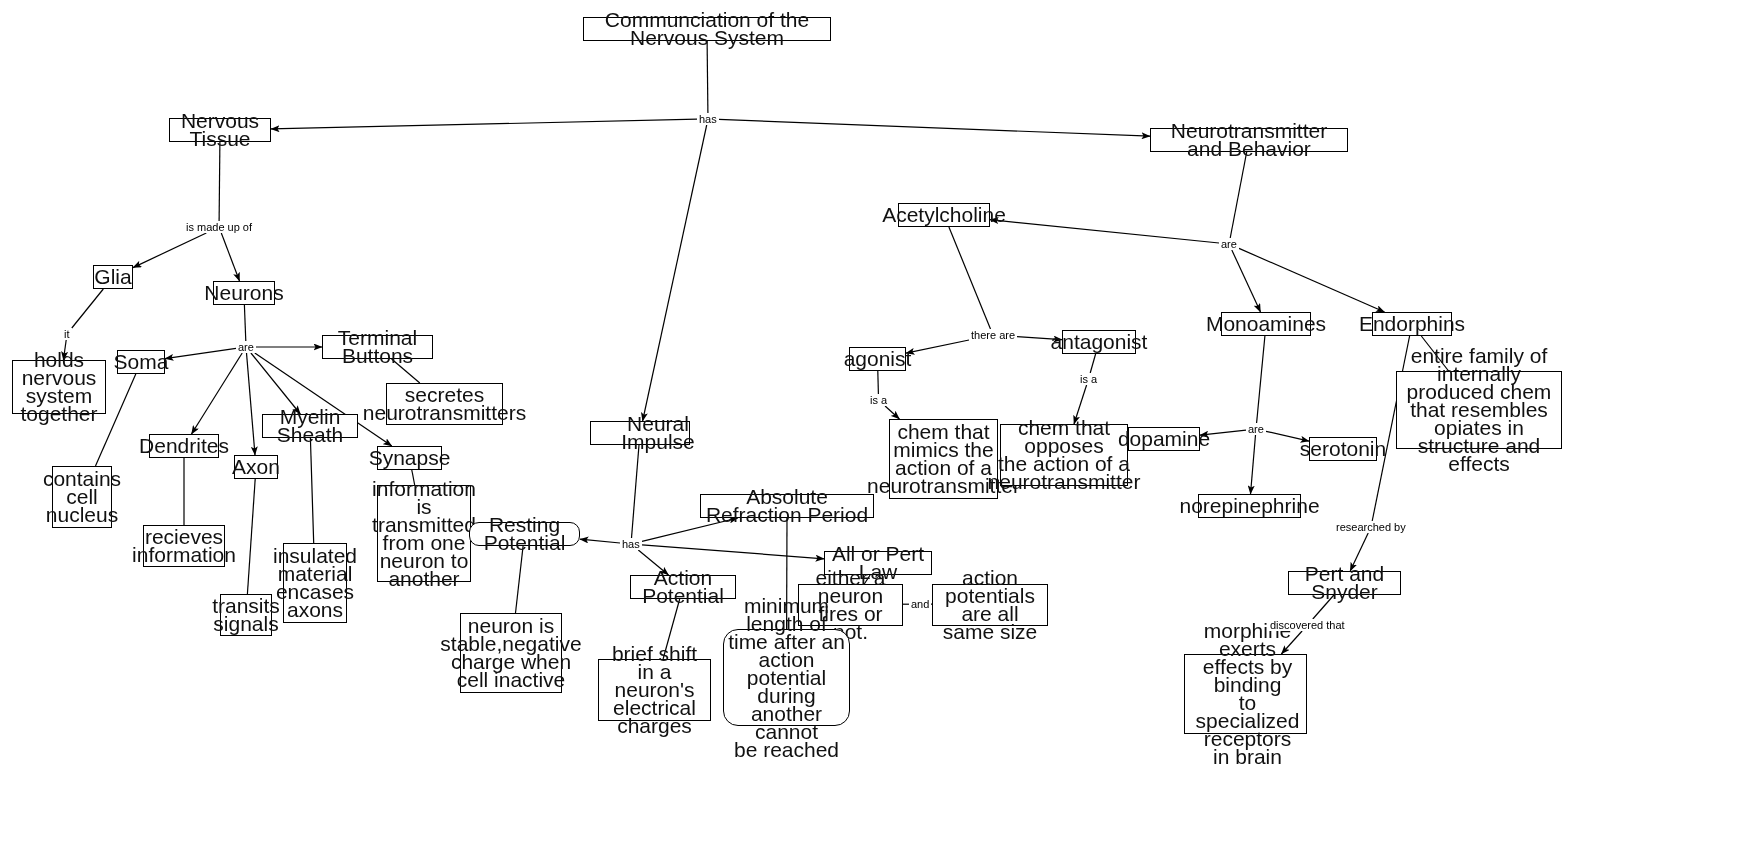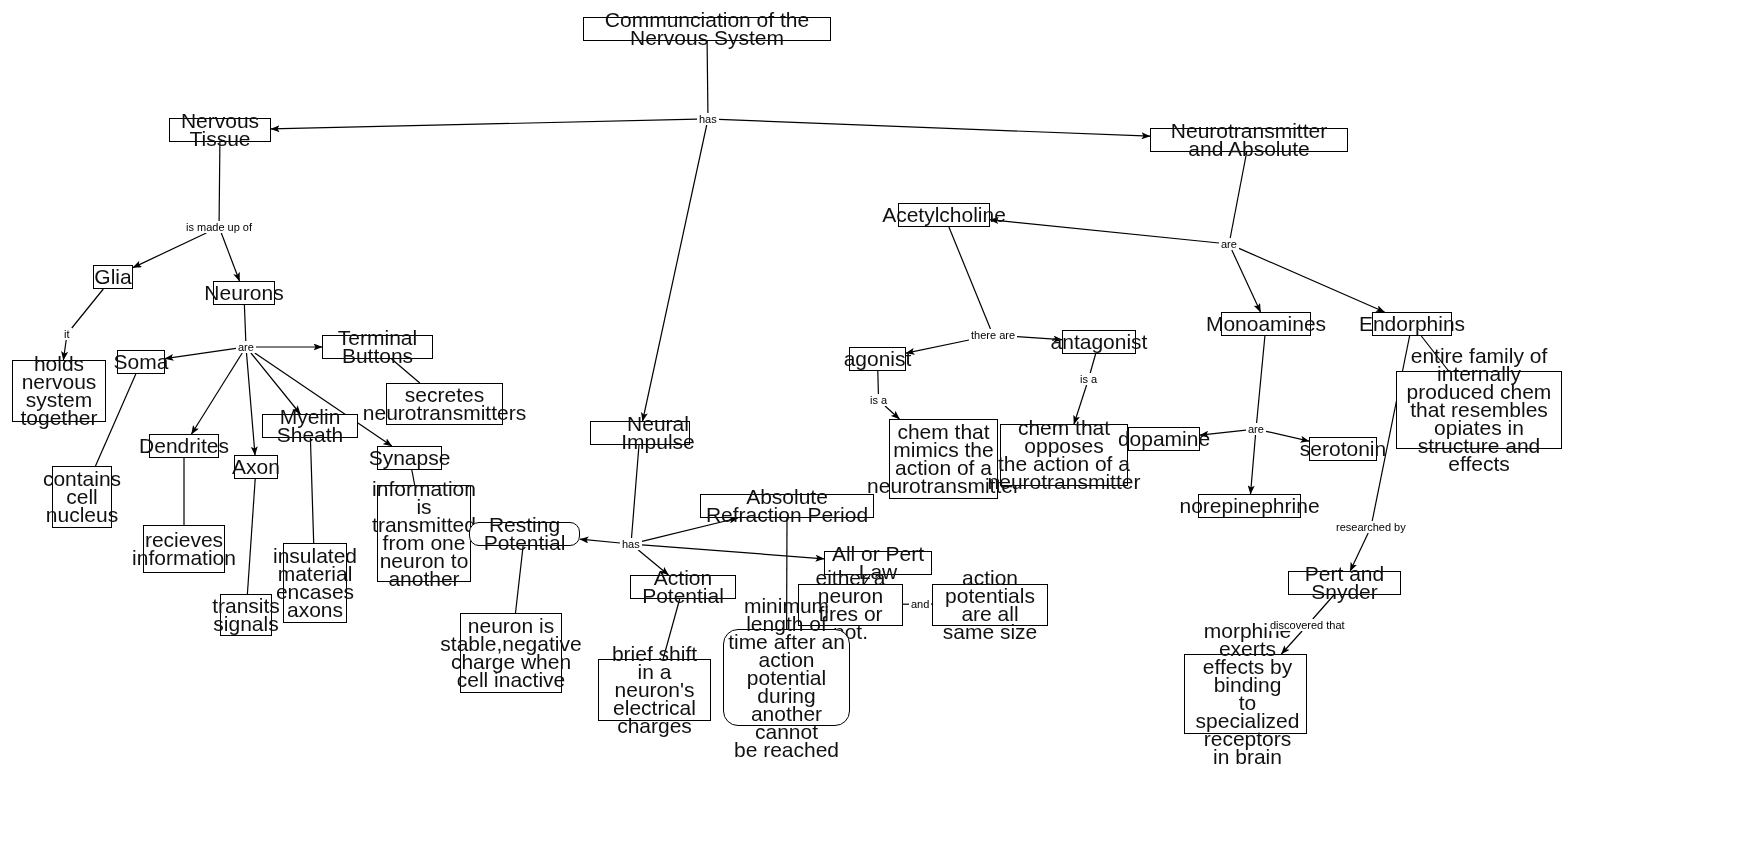--- a/index.html
+++ b/index.html
@@ -112,31 +112,31 @@
       <line x1="1255.5" y1="435.0" x2="1250.5" y2="494.0" stroke="#000000" stroke-width="1.2" marker-end="url(#arrowhead)"></line>
       <line x1="1421.3" y1="336.0" x2="1448.6" y2="371.0" stroke="#000000" stroke-width="1.2"></line>
       <line x1="1409.6" y1="336.0" x2="1372.2" y2="521.0" stroke="#000000" stroke-width="1.2"></line>
       <line x1="1368.2" y1="533.0" x2="1350.2" y2="571.0" stroke="#000000" stroke-width="1.2" marker-end="url(#arrowhead)"></line>
       <line x1="1333.9" y1="595.0" x2="1312.8" y2="619.0" stroke="#000000" stroke-width="1.2"></line>
       <line x1="1302.1" y1="631.0" x2="1281.4" y2="654.0" stroke="#000000" stroke-width="1.2" marker-end="url(#arrowhead)"></line>
     </svg>
   <div id="node-layer">
       <div class="node" style="left: 583px; top: 17px; width: 248px; height: 24px;">Communciation of the Nervous System</div>
       <div class="node" style="left: 169px; top: 118px; width: 102px; height: 24px;">Nervous Tissue</div>
-      <div class="node" style="left: 1150px; top: 128px; width: 198px; height: 24px;">Neurotransmitter and Absolute</div>
+      <div class="node" style="left: 1150px; top: 128px; width: 198px; height: 24px;">Neurotransmitter and Behavior</div>
       <div class="node" style="left: 898px; top: 203px; width: 92px; height: 24px;">Acetylcholine</div>
       <div class="node" style="left: 93px; top: 265px; width: 40px; height: 24px;">Glia</div>
       <div class="node" style="left: 213px; top: 281px; width: 62px; height: 24px;">Neurons</div>
       <div class="node" style="left: 1221px; top: 312px; width: 90px; height: 24px;">Monoamines</div>
       <div class="node" style="left: 1372px; top: 312px; width: 80px; height: 24px;">Endorphins</div>
       <div class="node" style="left: 322px; top: 335px; width: 111px; height: 24px;">Terminal Buttons</div>
       <div class="node" style="left: 849px; top: 347px; width: 57px; height: 24px;">agonist</div>
       <div class="node" style="left: 1062px; top: 330px; width: 74px; height: 24px;">antagonist</div>
       <div class="node" style="left: 117px; top: 350px; width: 48px; height: 24px;">Soma</div>
-      <div class="node" style="left: 12px; top: 360px; width: 94px; height: 62px; text-align: center;">holds nervous
+      <div class="node" style="left: 12px; top: 360px; width: 94px; height: 54px; text-align: center;">holds nervous
 system
 together</div>
       <div class="node" style="left: 1396px; top: 371px; width: 166px; height: 78px;">entire family of
 internally produced chem
 that resembles opiates in
 structure and effects</div>
       <div class="node" style="left: 386px; top: 383px; width: 117px; height: 42px;">secretes
 neurotransmitters</div>
       <div class="node" style="left: 262px; top: 414px; width: 96px; height: 24px;">Myelin Sheath</div>
       <div class="node" style="left: 149px; top: 434px; width: 70px; height: 24px;">Dendrites</div>
@@ -155,21 +155,21 @@
       <div class="node" style="left: 377px; top: 485px; width: 94px; height: 97px;">information
 is transmitted
 from one
 neuron to
 another</div>
       <div class="node" style="left: 52px; top: 466px; width: 60px; height: 62px;">contains
 cell
 nucleus</div>
       <div class="node" style="left: 700px; top: 494px; width: 174px; height: 24px;">Absolute Refraction Period</div>
       <div class="node" style="left: 1198px; top: 494px; width: 103px; height: 24px;">norepinephrine</div>
-      <div class="node" style="left: 143px; top: 525px; width: 82px; height: 48px;">recieves
+      <div class="node" style="left: 143px; top: 525px; width: 82px; height: 42px;">recieves
 information</div>
       <div class="node" style="left: 469px; top: 522px; width: 111px; height: 24px; border-radius: 10px;">Resting Potential</div>
       <div class="node" style="left: 283px; top: 543px; width: 64px; height: 80px;">insulated
 material
 encases
 axons</div>
       <div class="node" style="left: 824px; top: 551px; width: 108px; height: 24px;">All or Pert Law</div>
       <div class="node" style="left: 1288px; top: 571px; width: 113px; height: 24px;">Pert and Snyder</div>
       <div class="node" style="left: 630px; top: 575px; width: 106px; height: 24px;">Action Potential</div>
       <div class="node" style="left: 798px; top: 584px; width: 105px; height: 42px;">either a neuron

